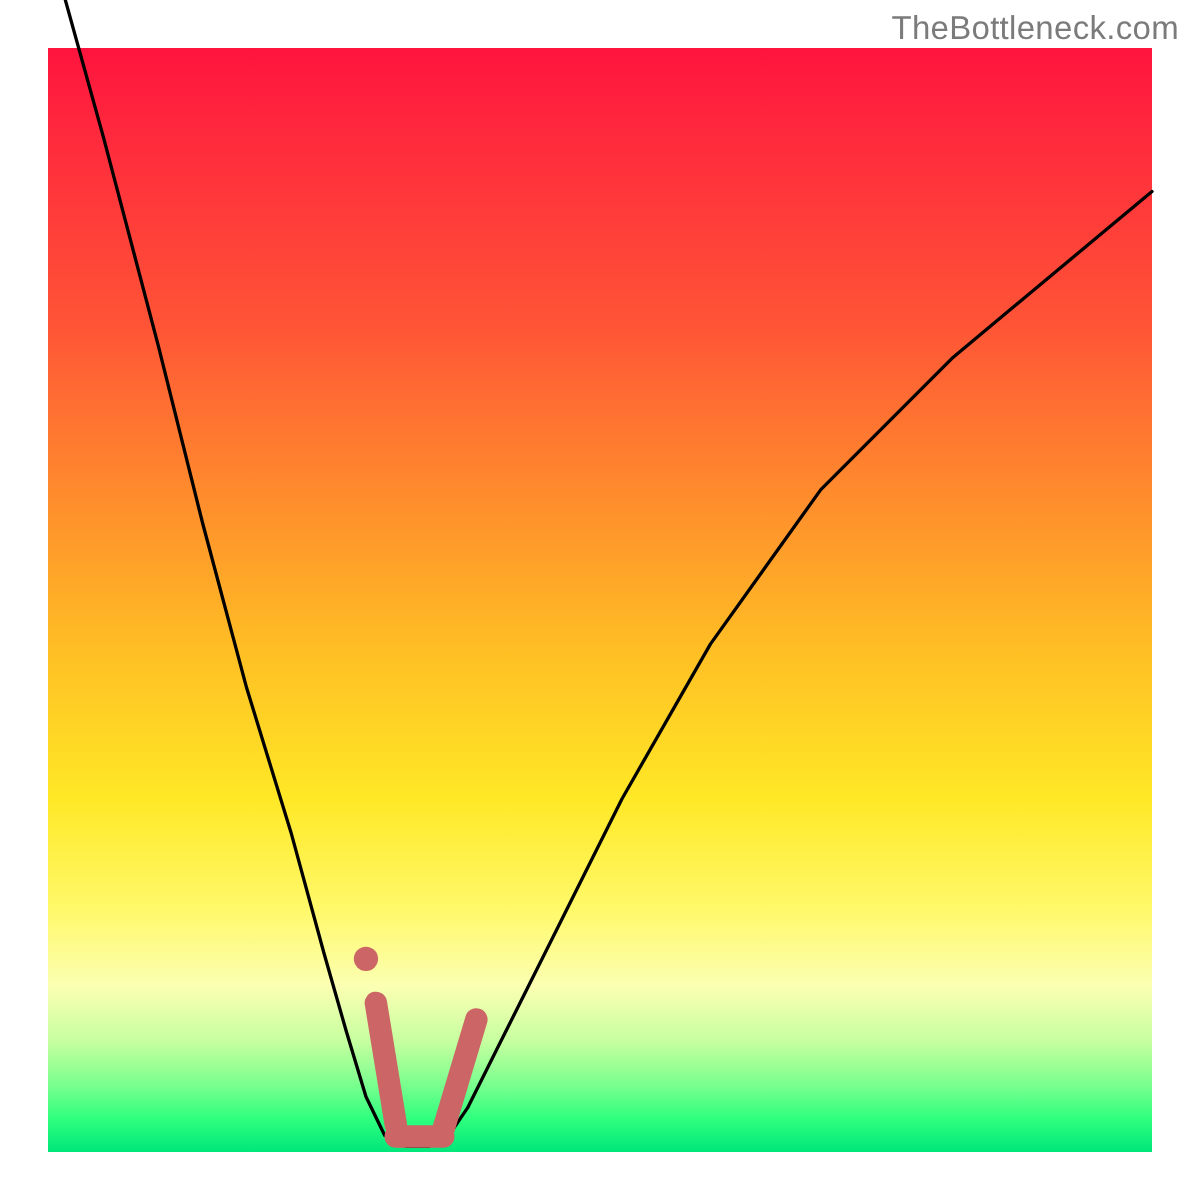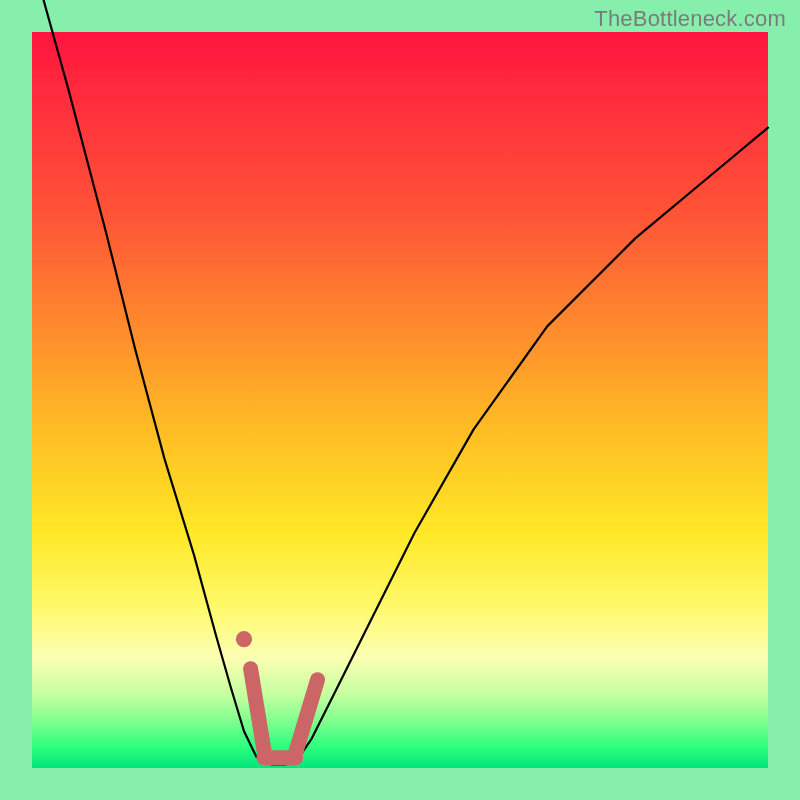--- a/index.html
+++ b/index.html
@@ -10,21 +10,21 @@
     background: #000;
     overflow: hidden;
     font-family: Arial, Helvetica, sans-serif;
   }
   .frame {
     position: absolute;
     left: 0;
     top: 0;
     width: 800px;
     height: 800px;
-    background: #86efac;
+    background: #ffffff;
   }
   .plot {
     position: absolute;
     left: 32px;
     top: 32px;
     width: 736px;
     height: 736px;
     
     background: linear-gradient(
       to bottom,

